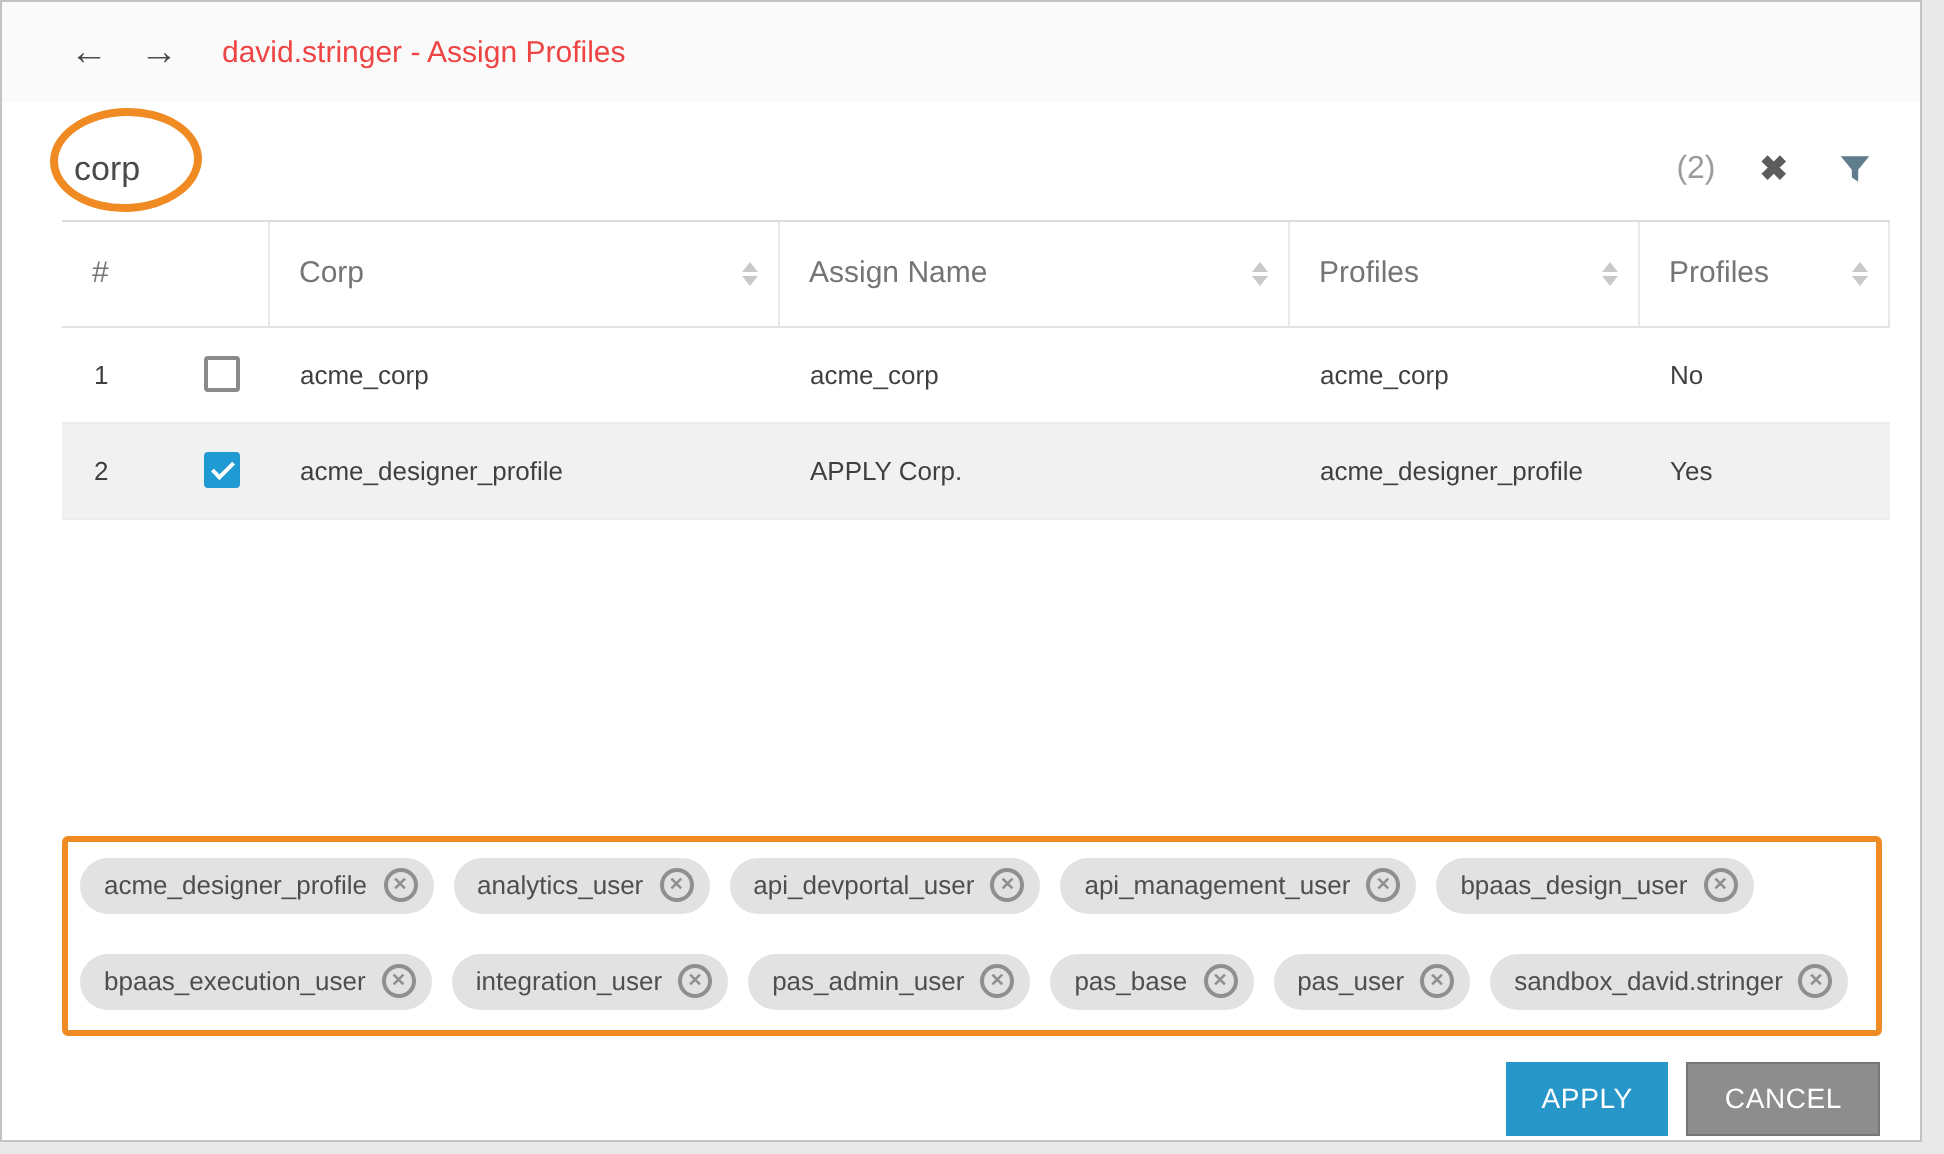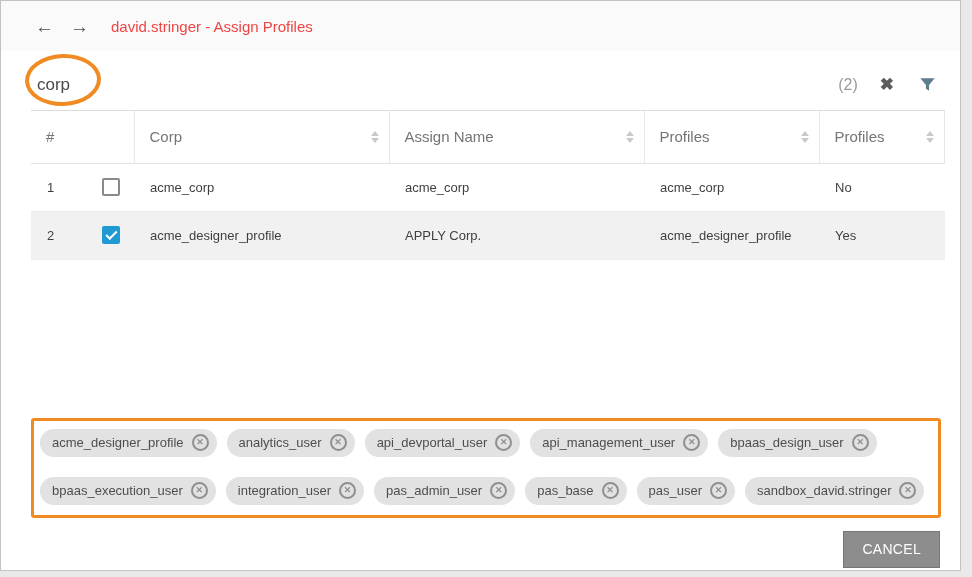--- a/index.html
+++ b/index.html
@@ -337,18 +337,19 @@
         <span>pas_user</span>
         <span class="chip-remove">✕</span>
       </span>
       <span class="chip">
         <span>sandbox_david.stringer</span>
         <span class="chip-remove">✕</span>
       </span>
     </div>
 
   <div class="footer">
+    <button class="btn btn-apply">APPLY</button>
     <button class="btn btn-cancel">CANCEL</button>
   </div>
 
   <div class="annotation-ellipse"></div>
 
 </div>
 
 </body></html>

